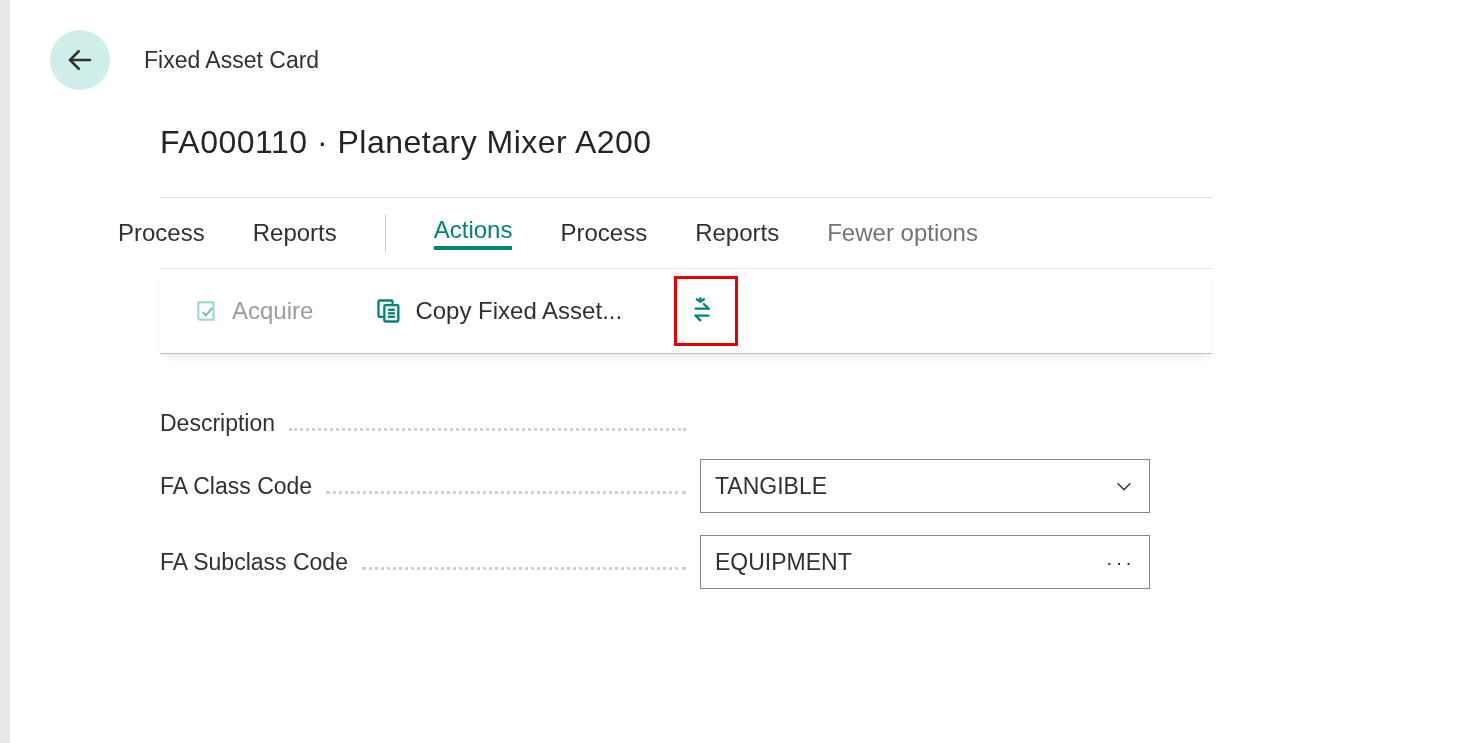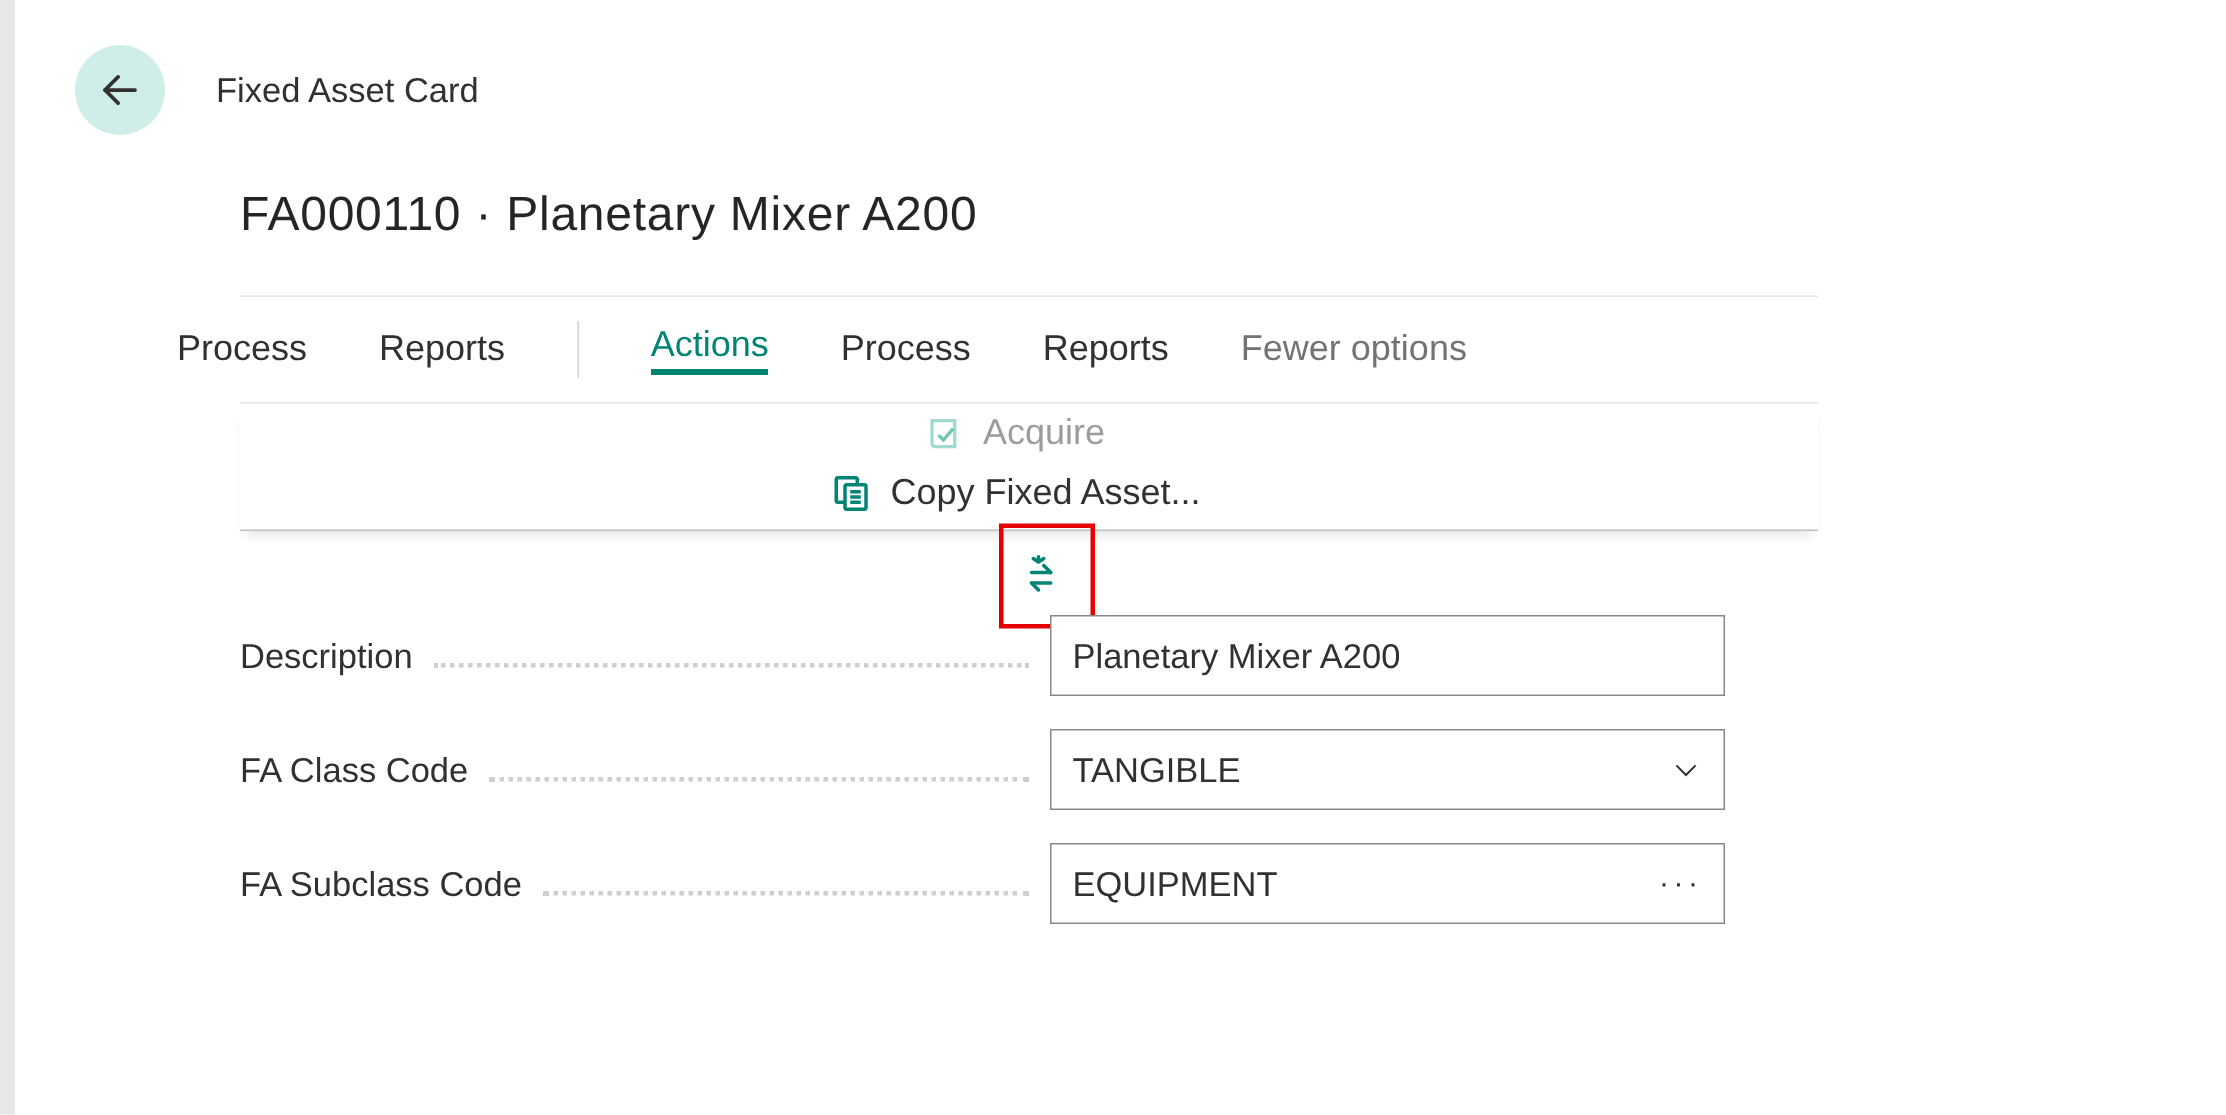--- a/index.html
+++ b/index.html
@@ -79,21 +79,20 @@
     border-top: 1px solid #e3e3e3;
     border-bottom: 1px solid #bfbfbf;
     box-shadow: 0 6px 8px -4px rgba(0,0,0,0.12);
     background: #ffffff;
   }
   .action-bar {
     display: flex;
     align-items: center;
     height: 84px;
     padding-left: 24px;
-    flex-direction: column;
   }
   .action-btn {
     display: flex;
     align-items: center;
     gap: 12px;
     font-size: 24px;
     color: #323130;
     cursor: pointer;
     padding: 6px 10px;
     margin-right: 42px;
@@ -223,23 +222,20 @@
     </div>
   </div>
 
   <div class="form-area">
 
     <div class="form-row">
       <div class="form-label-wrap">
         <span>Description</span>
         <span class="dots"></span>
       </div>
-      <div class="form-input">
-        <span>Planetary Mixer A200</span>
-      </div>
     </div>
 
     <div class="form-row">
       <div class="form-label-wrap">
         <span>FA Class Code</span>
         <span class="dots"></span>
       </div>
       <div class="form-input">
         <span>TANGIBLE</span>
         <span class="right-icon">

